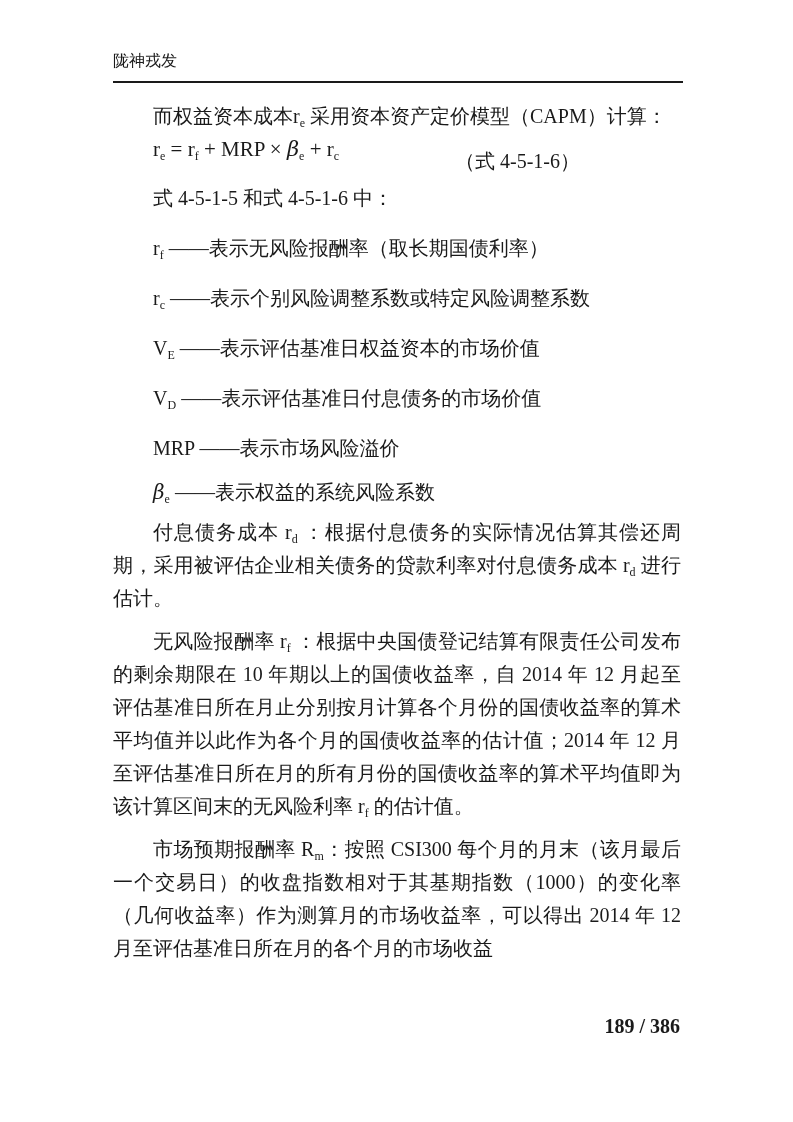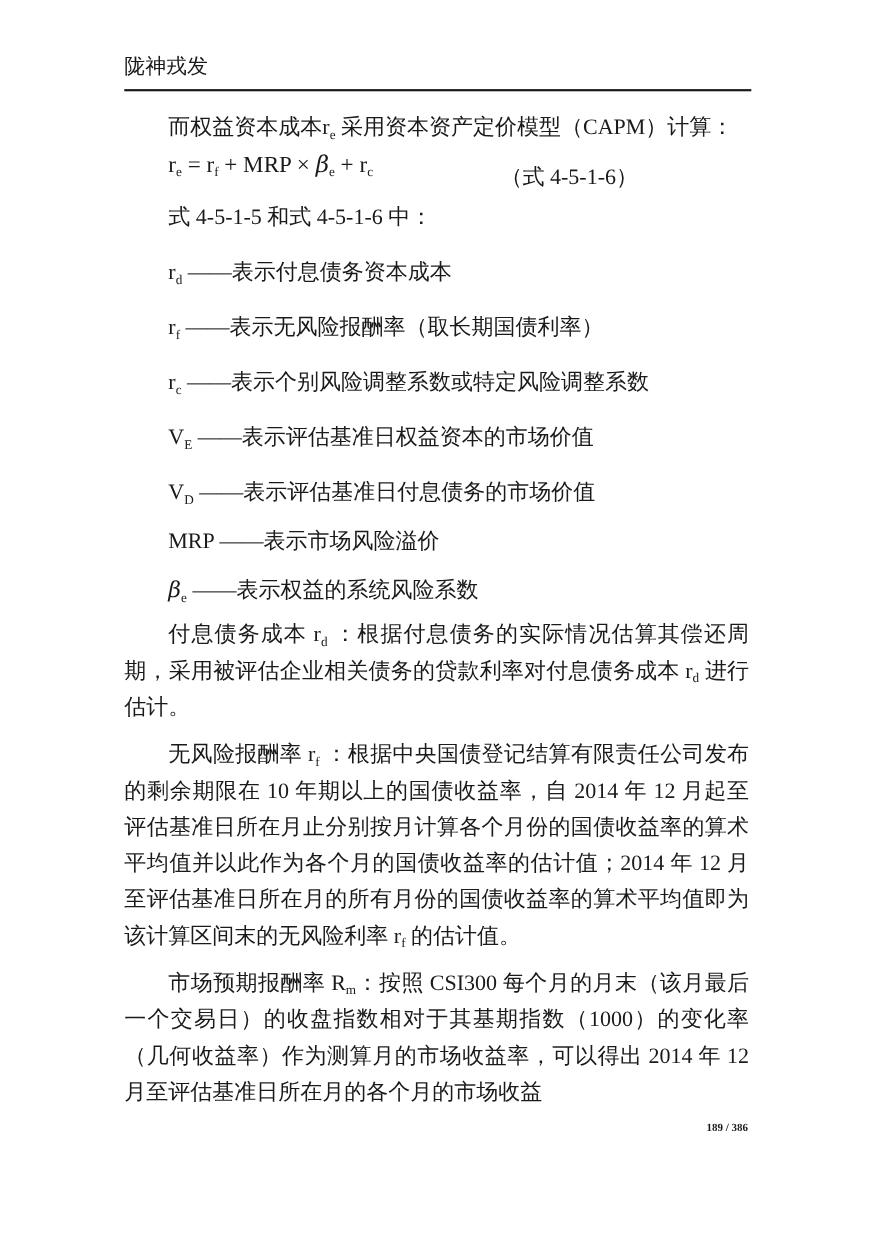--- a/index.html
+++ b/index.html
@@ -16,21 +16,21 @@
   }
   
   .header {
     position: absolute;
     top: 52px;
     left: 113px;
     right: 110px;
     display: flex;
     justify-content: space-between;
     align-items: flex-end;
-    font-size: 19px;
+    font-size: 16px;
     line-height: 18px;
     padding-bottom: 11px;
     border-bottom: 2px solid #1a1a1a;
   }
   
   .doc-body {
     position: absolute;
     top: 84px;
     left: 113px;
     right: 112px;
@@ -78,21 +78,21 @@
     font-size: 12px;
     line-height: 0;
     vertical-align: -4px;
   }
   i { font-style: italic; font-family: "DejaVu Serif", serif; }
   
   .footer {
     position: absolute;
     top: 1016px;
     right: 113px;
-    font-size: 10px;
+    font-size: 20px;
     font-weight: bold;
     line-height: 20px;
   }
 </style>
 </head>
 <body>
 
 <div class="page">
 
   <div class="header">
@@ -104,21 +104,20 @@
     <p class="intro"><span>而权益资本成本r</span><sub class="subscript">e</sub><span> 采用资本资产定价模型（CAPM）计算：</span></p>
 
     <div class="formula-row">
       <span><span>r</span><sub class="subscript">e</sub><span> = r</span><sub class="subscript">f</sub><span> + MRP × </span><i>β</i><sub class="subscript">e</sub><span> + r</span><sub class="subscript">c</sub></span>
       <span class="formula-label">（式 4-5-1-6）</span>
     </div>
 
     <p class="where-line">式 4-5-1-5 和式 4-5-1-6 中：</p>
 
     <div class="definitions" id="definitions">
-        <div class="def-item"><span><span>r</span><sub class="subscript">d</sub></span><span> ——表示付息债务资本成本</span></div>
         <div class="def-item"><span><span>r</span><sub class="subscript">f</sub></span><span> ——表示无风险报酬率（取长期国债利率）</span></div>
         <div class="def-item"><span><span>r</span><sub class="subscript">c</sub></span><span> ——表示个别风险调整系数或特定风险调整系数</span></div>
         <div class="def-item"><span><span>V</span><sub class="subscript">E</sub></span><span> ——表示评估基准日权益资本的市场价值</span></div>
         <div class="def-item"><span><span>V</span><sub class="subscript">D</sub></span><span> ——表示评估基准日付息债务的市场价值</span></div>
         <div class="def-item"><span><span>MRP</span></span><span> ——表示市场风险溢价</span></div>
         <div class="def-item"><span><i>β</i><sub class="subscript">e</sub></span><span> ——表示权益的系统风险系数</span></div>
       </div>
 
     <div class="paragraphs" id="paragraphs">
         <p class="para"><span>付息债务成本 r</span><sub class="subscript">d</sub><span> ：根据付息债务的实际情况估算其偿还周期，采用被评估企业相关债务的贷款利率对付息债务成本 r</span><sub class="subscript">d</sub><span> 进行估计。</span></p>

